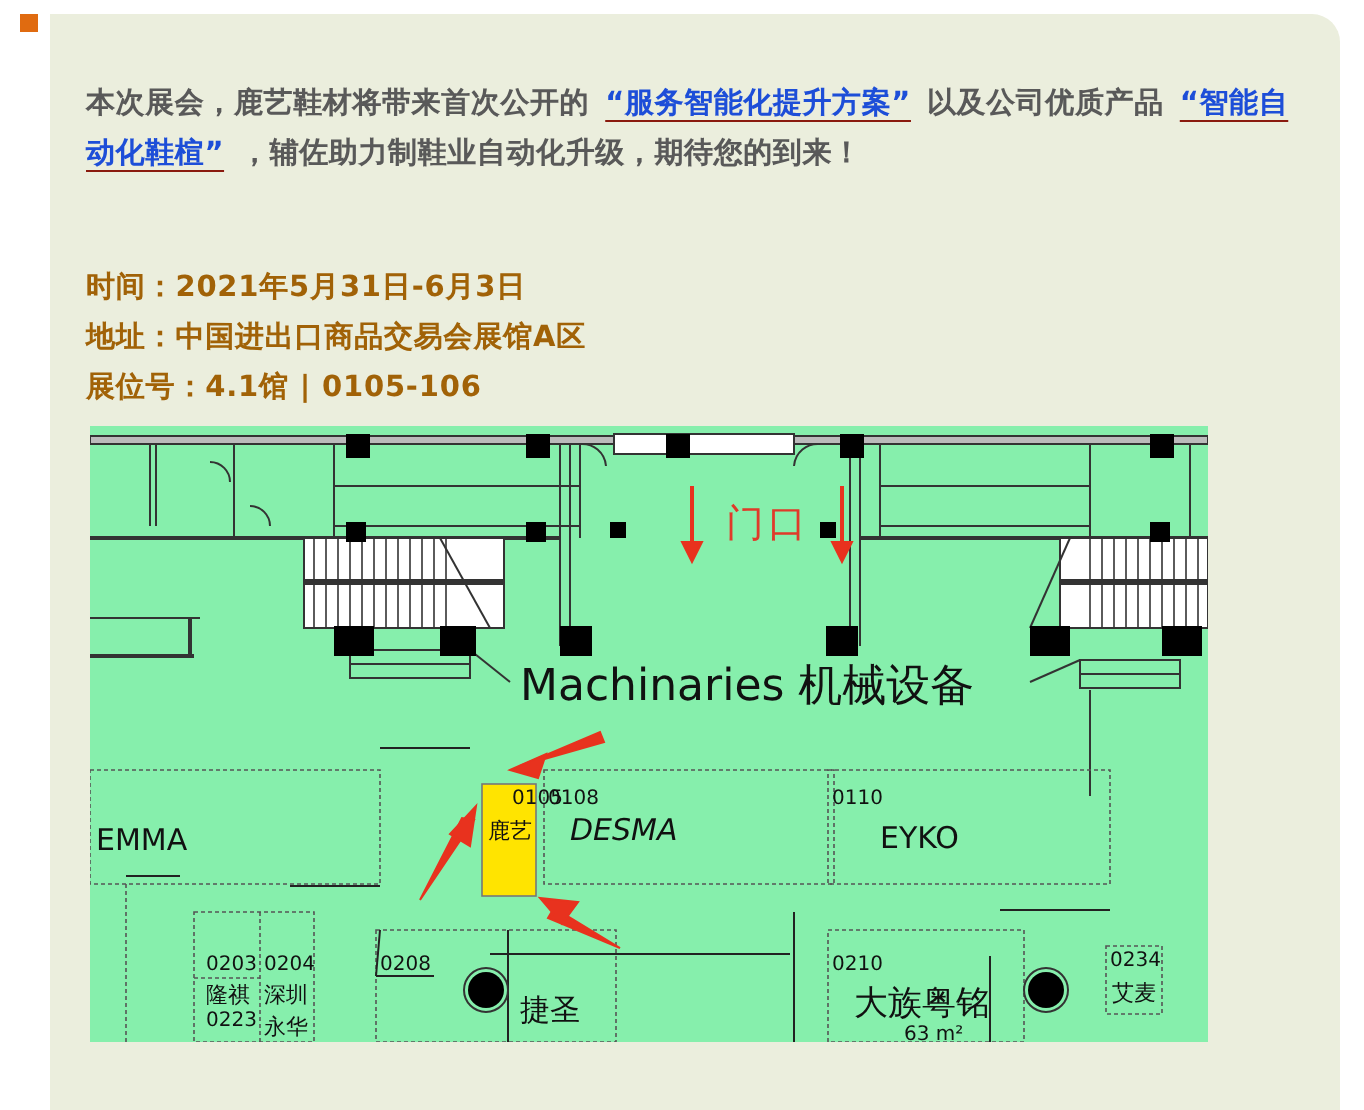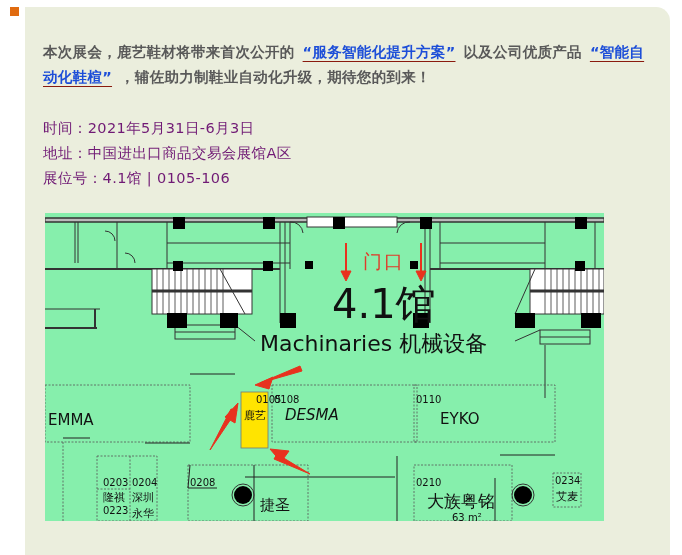--- a/index.html
+++ b/index.html
@@ -5,22 +5,22 @@
   html, body { margin: 0; padding: 0; background: #ffffff; }
   body { width: 682px; height: 555px; position: relative; overflow: hidden;
          font-family: "DejaVu Sans", "Liberation Sans", sans-serif; }
   .marker { position: absolute; left: 10px; top: 7px; width: 9px; height: 9px; background: #e06b10; }
   .card { position: absolute; left: 25px; top: 7px; width: 645px; height: 560px;
           background: #ebeedd; border-radius: 0 14px 0 0; }
   .intro { position: absolute; left: 43px; top: 40px; width: 610px;
            font-size: 14.5px; line-height: 25px; color: #595959; font-weight: bold; letter-spacing: 0.3px; }
   .hl { color: #1d4ed8; text-decoration: underline; text-decoration-color: #8a1a0e;
         text-underline-offset: 4px; padding: 0 8px; }
-  .info { position: absolute; left: 43px; top: 116px; font-size: 14.5px; line-height: 25px;
-          color: #701a75; font-weight: normal; letter-spacing: 0.4px; }
+  .info { position: absolute; left: 43px; top: 132px; font-size: 14.5px; line-height: 25px;
+          color: #a16207; font-weight: bold; letter-spacing: 0.4px; }
   .info div { white-space: nowrap; }
   .plan { position: absolute; left: 45px; top: 213px; width: 559px; height: 308px;
           background: #86efac; overflow: hidden; }
   .plan svg { position: absolute; left: 0; top: 0; }
   .lbl { position: absolute; white-space: nowrap; color: #111; font-family: "DejaVu Sans", sans-serif; }
   .hall { left: 287px; top: 69px; font-size: 40px; line-height: 44px; }
   .hall-sub { left: 215px; top: 117px; font-size: 22px; line-height: 28px; }
   .door { left: 318px; top: 36px; font-size: 19px; color: #e03a2a; letter-spacing: 2px; }
   .booth-name { font-size: 15px; }
   .booth-num { font-size: 10px; }
@@ -182,21 +182,20 @@
       <polygon points="215,170 255,153 257,158" stroke-width="1"></polygon>
       <polygon points="210,172 228,164 224,176"></polygon>
       <polygon points="165,237 192,197 186,196" stroke-width="1"></polygon>
       <polygon points="193,190 190,210 180,204"></polygon>
       <polygon points="265,261 232,241 229,246"></polygon>
       <polygon points="225,236 244,238 236,249"></polygon>
     </g>
   </svg>
 
   <div class="lbl door">门口</div>
-  <div class="lbl hall">4.1馆</div>
   <div class="lbl hall-sub">Machinaries  机械设备</div>
 
   <div class="lbl booth-num" style="left:199px;top:181px;margin-left:12px;">0105</div>
   <div class="lbl small-cn" style="left:199px;top:195px;">鹿艺</div>
   <div class="lbl booth-num" style="left:229px;top:181px;">0108</div>
   <div class="lbl booth-name" style="left:240px;top:193px;font-style:italic;">DESMA</div>
   <div class="lbl booth-num" style="left:371px;top:181px;">0110</div>
   <div class="lbl booth-name" style="left:395px;top:197px;">EYKO</div>
   <div class="lbl booth-name" style="left:3px;top:198px;">EMMA</div>
 

